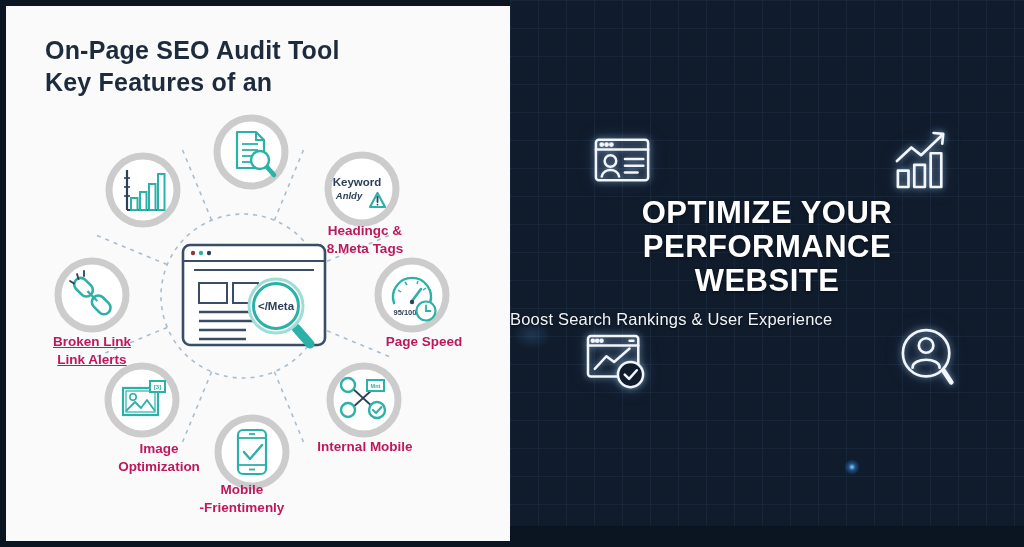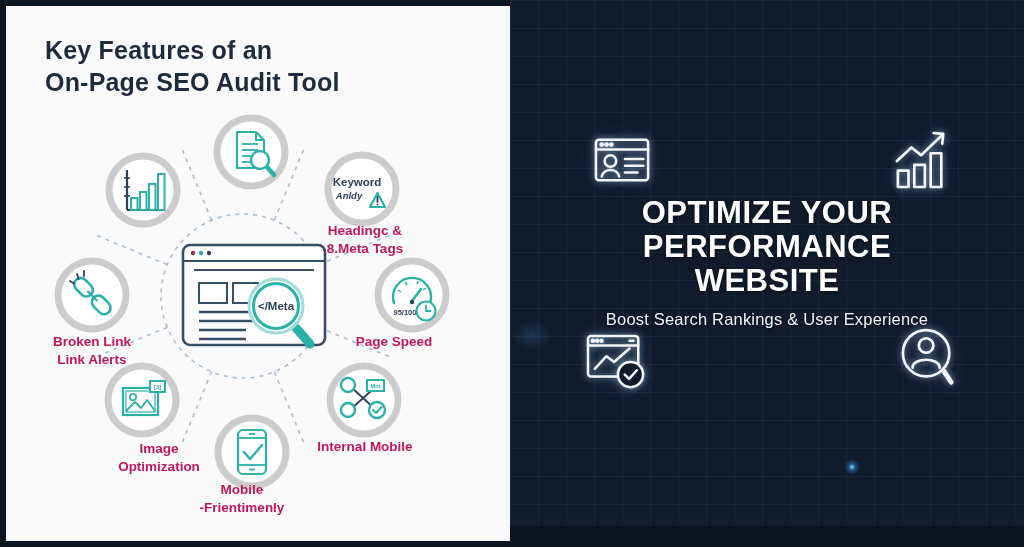--- a/index.html
+++ b/index.html
@@ -52,38 +52,38 @@
   }
   .right-title {
     position:absolute; left:0; top:196px; width:100%;
     text-align:center; color:#ffffff;
     font-size:31px; font-weight:800; line-height:1.09;
     letter-spacing:.5px;
     text-shadow:0 1px 3px rgba(0,0,0,.5);
   }
   .right-subtitle {
     position:absolute; left:0; top:310px; width:100%;
-    text-align:center; color:#f2f5f9;
+    text-align:left; color:#f2f5f9;
     font-size:16.5px; font-weight:400; letter-spacing:.2px;
     text-shadow:0 1px 2px rgba(0,0,0,.5);
   }
   .neon-icon {
     position:absolute;
     filter:drop-shadow(0 0 3px rgba(190,225,255,.55)) drop-shadow(0 0 8px rgba(120,180,255,.25));
   }
   .neon-icon svg { display:block; }
 </style>
 </head>
 <body>
 
 <div class="left-panel">
 
   <div class="left-title">
+    <div>On-Page SEO Audit Tool</div>
     <div>Key Features of an</div>
-    <div>On-Page SEO Audit Tool</div>
   </div>
 
   <div class="diagram-wrap">
     <svg width="504" height="535" viewBox="0 0 504 535">
 
       <circle cx="237" cy="290" r="82" fill="none" stroke="#a9bdd0" stroke-width="1.6" stroke-dasharray="4 5"></circle>
 
       <g stroke="#a9bdd0" stroke-width="1.6" stroke-dasharray="4 5">
         <line x1="312.8" y1="258.6" x2="384.8" y2="228.8"></line>
         <line x1="268.4" y1="214.2" x2="298.2" y2="142.2"></line>
@@ -225,35 +225,35 @@
           <line x1="64" y1="275" x2="68" y2="277.5" stroke="#2e4057" stroke-width="1.8" stroke-linecap="round"></line>
         </g>
       </g>
     </svg>
 
     
     <div class="diagram-label" style="left:359px; top:216px;">
       <div>Headingc &amp;</div>
       <div>8.Meta Tags</div>
     </div>
-    <div class="diagram-label" style="left:388px; top:327px;">
+    <div class="diagram-label" style="left:418px; top:327px;">
       <div>Page Speed</div>
     </div>
     <div class="diagram-label" style="left:359px; top:432px;">
       <div>Internal Mobile</div>
     </div>
     <div class="diagram-label" style="left:236px; top:475px;">
       <div>Mobile</div>
       <div>-Frientimenly</div>
     </div>
     <div class="diagram-label" style="left:138px; top:434px;margin-left:15px;">
       <div>Image</div>
       <div>Optimization</div>
     </div>
-    <div class="diagram-label" style="left:86px; top:327px;">
+    <div class="diagram-label" style="left:86px; top:327px;text-decoration:underline;">
       <div>Broken Link</div>
       <div>Link Alerts</div>
     </div>
   </div>
 </div>
 
 <div class="right-panel">
   <div class="glow-dot bright"></div>
   <div class="glow-dot faint"></div>
 

